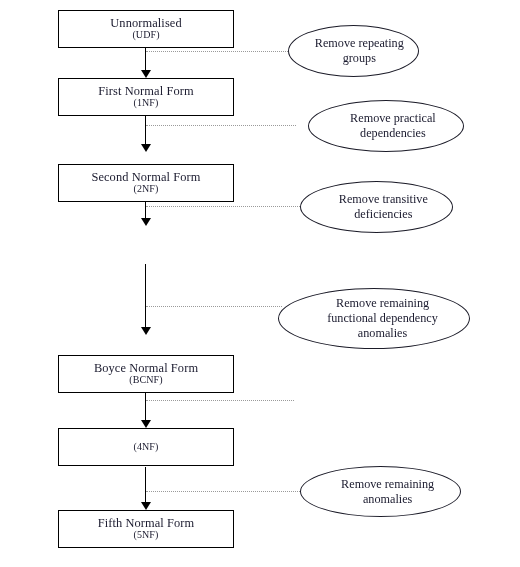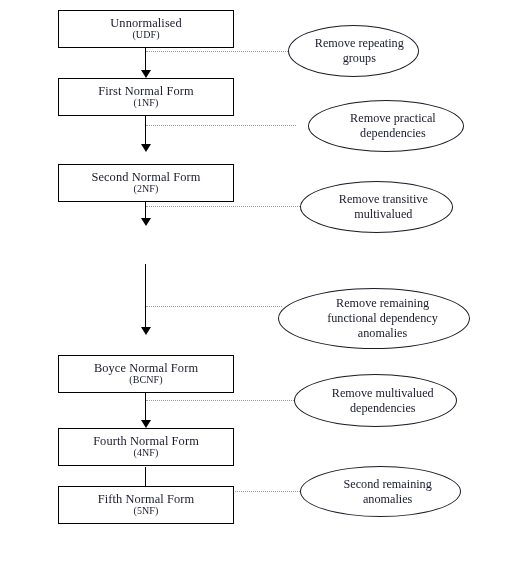--- a/index.html
+++ b/index.html
@@ -137,46 +137,42 @@
     <span class="nf-abbr">(2NF)</span>
   </div>
 
 
   <div class="nf-box" style="top:335px;margin-top:20px;">
     <span class="nf-title">Boyce Normal Form</span>
     <span class="nf-abbr">(BCNF)</span>
   </div>
 
   <div class="nf-box" style="top:428px;">
-    <span class="nf-title">Fourth Normal Form</span>
     <span class="nf-abbr">(4NF)</span>
   </div>
 
-  <div class="nf-box" style="top:486px;">
+  <div class="nf-box" style="top:510px;">
     <span class="nf-title">Fifth Normal Form</span>
     <span class="nf-abbr">(5NF)</span>
   </div>
 
   <div class="action-ellipse" style="left:288px;top:25px;width:131px;height:52px;">
     <span class="action-text">Remove repeating groups</span>
   </div>
 
   <div class="action-ellipse" style="left:308px;top:100px;width:156px;height:52px;">
     <span class="action-text">Remove practical dependencies</span>
   </div>
 
   <div class="action-ellipse" style="left:300px;top:181px;width:153px;height:52px;">
-    <span class="action-text">Remove transitive multivalued</span>
+    <span class="action-text">Remove transitive deficiencies</span>
   </div>
 
   <div class="action-ellipse" style="left:278px;top:288px;width:192px;height:61px;">
     <span class="action-text">Remove remaining functional dependency anomalies</span>
   </div>
 
-  <div class="action-ellipse" style="left:294px;top:374px;width:163px;height:53px;">
-    <span class="action-text">Remove multivalued dependencies</span>
-  </div>
 
   <div class="action-ellipse" style="left:300px;top:466px;width:161px;height:51px;">
-    <span class="action-text">Second remaining anomalies</span>
+    <span class="action-text">Remove remaining anomalies</span>
   </div>
 
 </div>
 
 </body></html>

